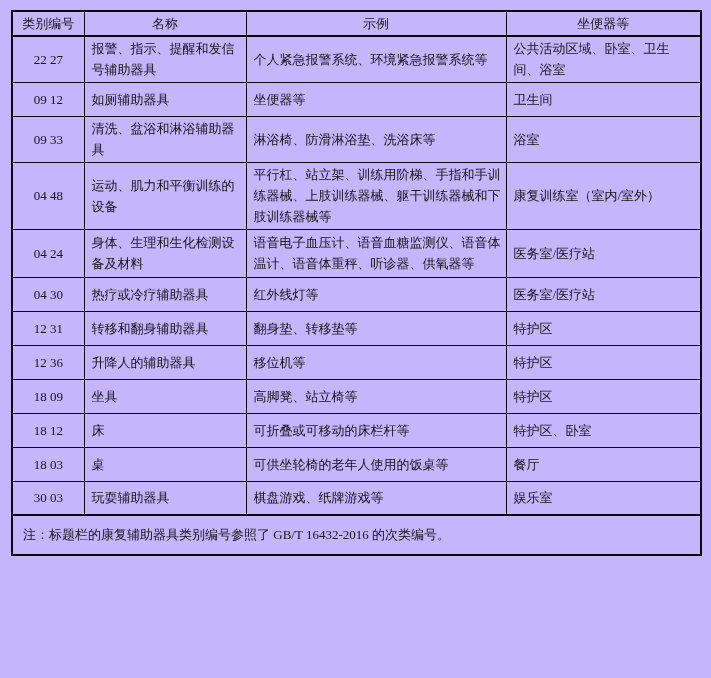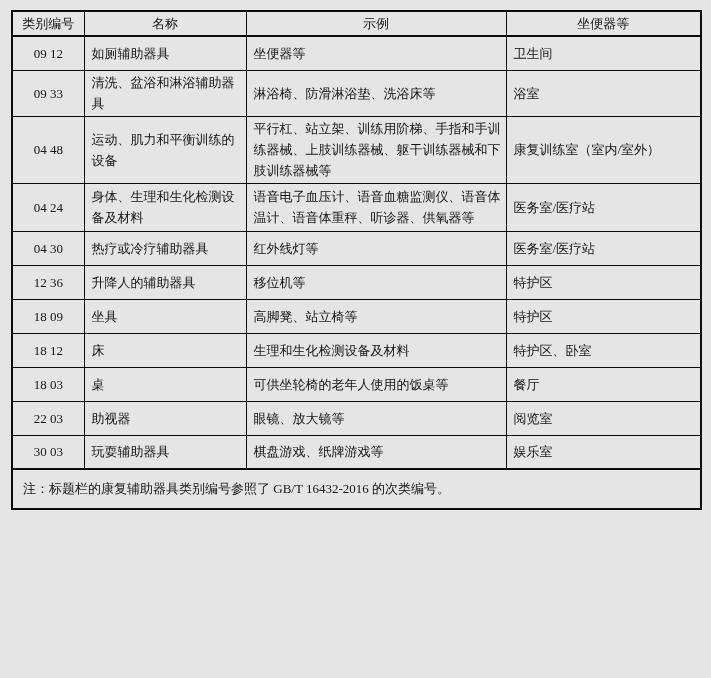--- a/index.html
+++ b/index.html
@@ -8,21 +8,21 @@
     background: #ffffff;
   }
   body {
     width: 711px; height: 678px;
     font-family: "Liberation Serif", "DejaVu Serif", serif;
     color: #151515;
   }
   .page {
     position: relative;
     width: 711px; height: 678px;
-    background: #e5e5e5;
+    background: #c4b5fd;
   }
   table.category-table {
     position: absolute;
     left: 11px; top: 10px;
     width: 689px;
     border-collapse: collapse;
     table-layout: fixed;
     border: 2px solid #0a0a0a;
   }
   col.c1 { width: 72px; }
@@ -70,20 +70,26 @@
     </colgroup>
     <thead>
       <tr id="headerRow">
           <th>类别编号</th>
           <th>名称</th>
           <th>示例</th>
           <th>坐便器等</th>
         </tr>
     </thead>
     <tbody id="bodyRows">
+        <tr style="height: 46px;">
+    <td class="code">22 27</td>
+    <td class="name">报警、指示、提醒和发信号辅助器具</td>
+    <td class="example">个人紧急报警系统、环境紧急报警系统等</td>
+    <td class="area">公共活动区域、卧室、卫生间、浴室</td>
+  </tr>
         <tr style="height: 34px; margin-left: 36px;">
     <td class="code">09 12</td>
     <td class="name">如厕辅助器具</td>
     <td class="example">坐便器等</td>
     <td class="area">卫生间</td>
   </tr>
         <tr style="height: 46px;">
     <td class="code">09 33</td>
     <td class="name">清洗、盆浴和淋浴辅助器具</td>
     <td class="example">淋浴椅、防滑淋浴垫、洗浴床等</td>
@@ -101,48 +107,48 @@
     <td class="example">语音电子血压计、语音血糖监测仪、语音体温计、语音体重秤、听诊器、供氧器等</td>
     <td class="area">医务室/医疗站</td>
   </tr>
         <tr style="height: 34px;">
     <td class="code">04 30</td>
     <td class="name">热疗或冷疗辅助器具</td>
     <td class="example">红外线灯等</td>
     <td class="area">医务室/医疗站</td>
   </tr>
         <tr style="height: 34px;">
+    <td class="code">12 31</td>
+    <td class="name">转移和翻身辅助器具</td>
+    <td class="example">翻身垫、转移垫等</td>
+    <td class="area">特护区</td>
+  </tr>
+        <tr style="height: 34px;">
     <td class="code">12 36</td>
     <td class="name">升降人的辅助器具</td>
     <td class="example">移位机等</td>
     <td class="area">特护区</td>
   </tr>
         <tr style="height: 34px;">
     <td class="code">18 09</td>
     <td class="name">坐具</td>
     <td class="example">高脚凳、站立椅等</td>
     <td class="area">特护区</td>
   </tr>
         <tr style="height: 34px;">
     <td class="code">18 12</td>
     <td class="name">床</td>
-    <td class="example">生理和生化检测设备及材料</td>
+    <td class="example">可折叠或可移动的床栏杆等</td>
     <td class="area">特护区、卧室</td>
   </tr>
         <tr style="height: 34px;">
     <td class="code">18 03</td>
     <td class="name">桌</td>
     <td class="example">可供坐轮椅的老年人使用的饭桌等</td>
     <td class="area">餐厅</td>
-  </tr>
-        <tr style="height: 34px;">
-    <td class="code">22 03</td>
-    <td class="name">助视器</td>
-    <td class="example">眼镜、放大镜等</td>
-    <td class="area">阅览室</td>
   </tr>
         <tr style="height: 34px;">
     <td class="code">30 03</td>
     <td class="name">玩耍辅助器具</td>
     <td class="example">棋盘游戏、纸牌游戏等</td>
     <td class="area">娱乐室</td>
   </tr>
       </tbody>
     <tbody>
       <tr class="note-row">

